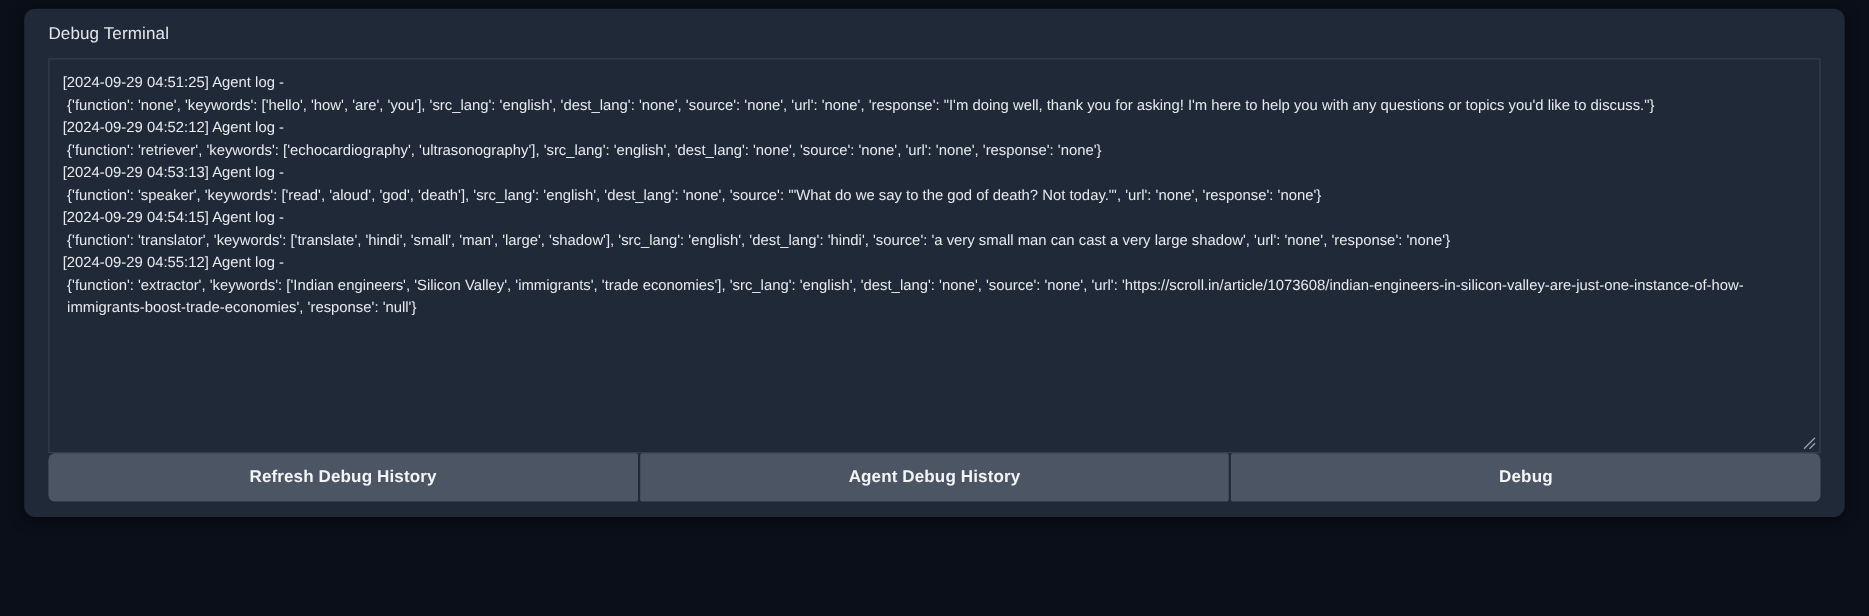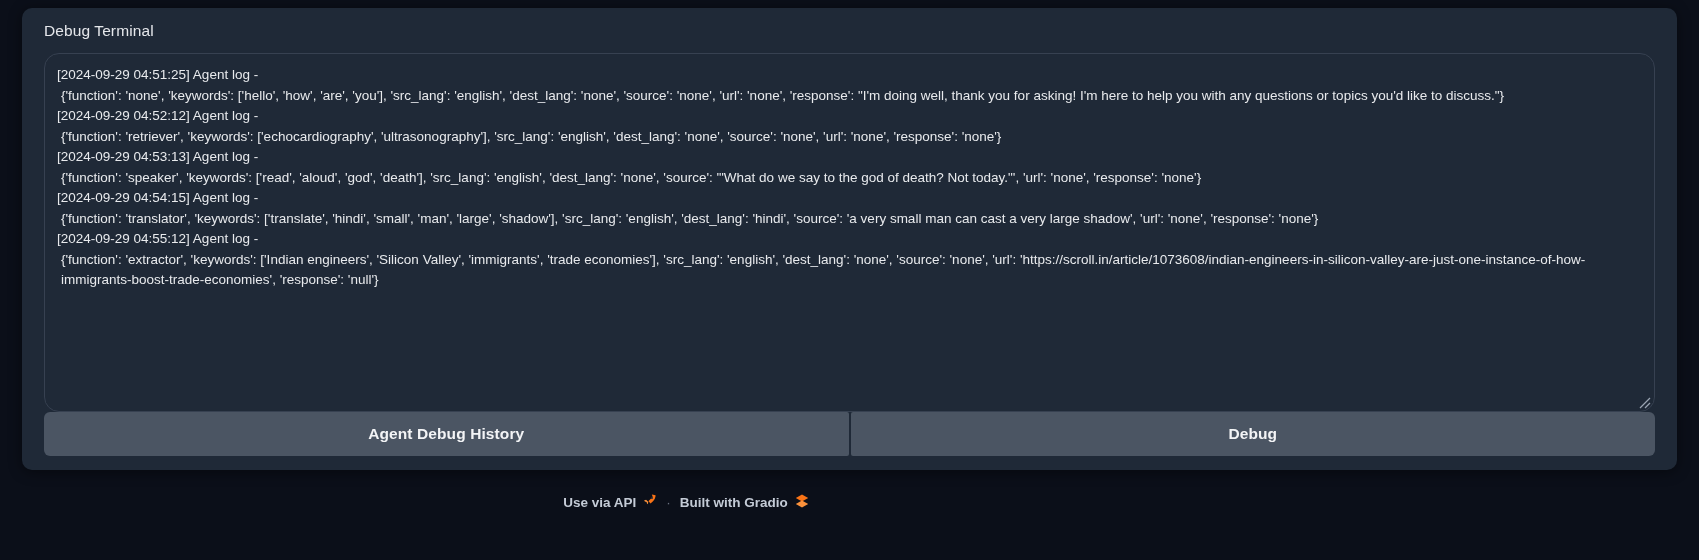--- a/index.html
+++ b/index.html
@@ -36,21 +36,21 @@
     font-size: 15.5px;
     padding: 14px 0 0 22px;
     letter-spacing: 0.1px;
     font-weight: 400;
   }
 
   .terminal-wrap {
     margin: 13px 22px 0 22px;
     background: #1f2937;
     border: 1px solid #374151;
-    border-radius: 15px;
+    border-radius: 0;
     height: 359px;
     position: relative;
     overflow: hidden;
   }
 
   .terminal {
     position: absolute;
     inset: 0;
     padding: 11px 14px 14px 12px;
     overflow: auto;
@@ -140,42 +140,21 @@
       <div class="terminal" id="terminal"><span class="log-entry"><span class="log-head">[2024-09-29 04:51:25] Agent log -</span><span class="log-body">{'function': 'none', 'keywords': ['hello', 'how', 'are', 'you'], 'src_lang': 'english', 'dest_lang': 'none', 'source': 'none', 'url': 'none', 'response': "I'm doing well, thank you for asking! I'm here to help you with any questions or topics you'd like to discuss."}</span></span><span class="log-entry"><span class="log-head">[2024-09-29 04:52:12] Agent log -</span><span class="log-body">{'function': 'retriever', 'keywords': ['echocardiography', 'ultrasonography'], 'src_lang': 'english', 'dest_lang': 'none', 'source': 'none', 'url': 'none', 'response': 'none'}</span></span><span class="log-entry"><span class="log-head">[2024-09-29 04:53:13] Agent log -</span><span class="log-body">{'function': 'speaker', 'keywords': ['read', 'aloud', 'god', 'death'], 'src_lang': 'english', 'dest_lang': 'none', 'source': '"What do we say to the god of death? Not today."', 'url': 'none', 'response': 'none'}</span></span><span class="log-entry"><span class="log-head">[2024-09-29 04:54:15] Agent log -</span><span class="log-body">{'function': 'translator', 'keywords': ['translate', 'hindi', 'small', 'man', 'large', 'shadow'], 'src_lang': 'english', 'dest_lang': 'hindi', 'source': 'a very small man can cast a very large shadow', 'url': 'none', 'response': 'none'}</span></span><span class="log-entry"><span class="log-head">[2024-09-29 04:55:12] Agent log -</span><span class="log-body">{'function': 'extractor', 'keywords': ['Indian engineers', 'Silicon Valley', 'immigrants', 'trade economies'], 'src_lang': 'english', 'dest_lang': 'none', 'source': 'none', 'url': 'https://scroll.in/article/1073608/indian-engineers-in-silicon-valley-are-just-one-instance-of-how-immigrants-boost-trade-economies', 'response': 'null'}</span></span></div>
       <span class="resize-handle">
         <svg width="14" height="14" viewBox="0 0 14 14">
           <path d="M13 3 L3 13" stroke="#9aa4b2" stroke-width="1.2" fill="none"></path>
           <path d="M13 8 L8 13" stroke="#9aa4b2" stroke-width="1.2" fill="none"></path>
         </svg>
       </span>
     </div>
 
     <div class="btn-row">
+      <button class="btn">Refresh Debug History</button>
       <button class="btn">Agent Debug History</button>
       <button class="btn">Debug</button>
     </div>
 
   </div>
 
-  <div class="footer">
-    <a class="f-item" href="#">
-      <span>Use via API</span>
-      <span class="ico">
-        <svg width="15" height="15" viewBox="0 0 16 16">
-          <path d="M10.5 1.5c2 0 4 1 4 1s0 2-1 4c-.9 1.8-3 3.6-4.3 4.6l-2.3-2.3C7.9 7.5 9.7 5.4 11.5 4.5z" fill="#f97316"></path>
-          <path d="M6.6 9.4 4.3 7.1 2 8.2l1.7 1.1 1.2.3.3 1.2L6.3 12z" fill="#fb923c"></path>
-          <circle cx="10.6" cy="5.4" r="1.1" fill="#1f2937"></circle>
-        </svg>
-      </span>
-    </a>
-    <span class="dot">·</span>
-    <a class="f-item" href="#">
-      <span>Built with Gradio</span>
-      <span class="ico">
-        <svg width="16" height="16" viewBox="0 0 16 16">
-          <path d="M8 1.6 14.2 5 8 8.4 1.8 5z" fill="#f97316"></path>
-          <path d="M8 7.6 14.2 11 8 14.4 1.8 11z" fill="#fb923c"></path>
-        </svg>
-      </span>
-    </a>
-  </div>
 
 </div>
 
 </body></html>

